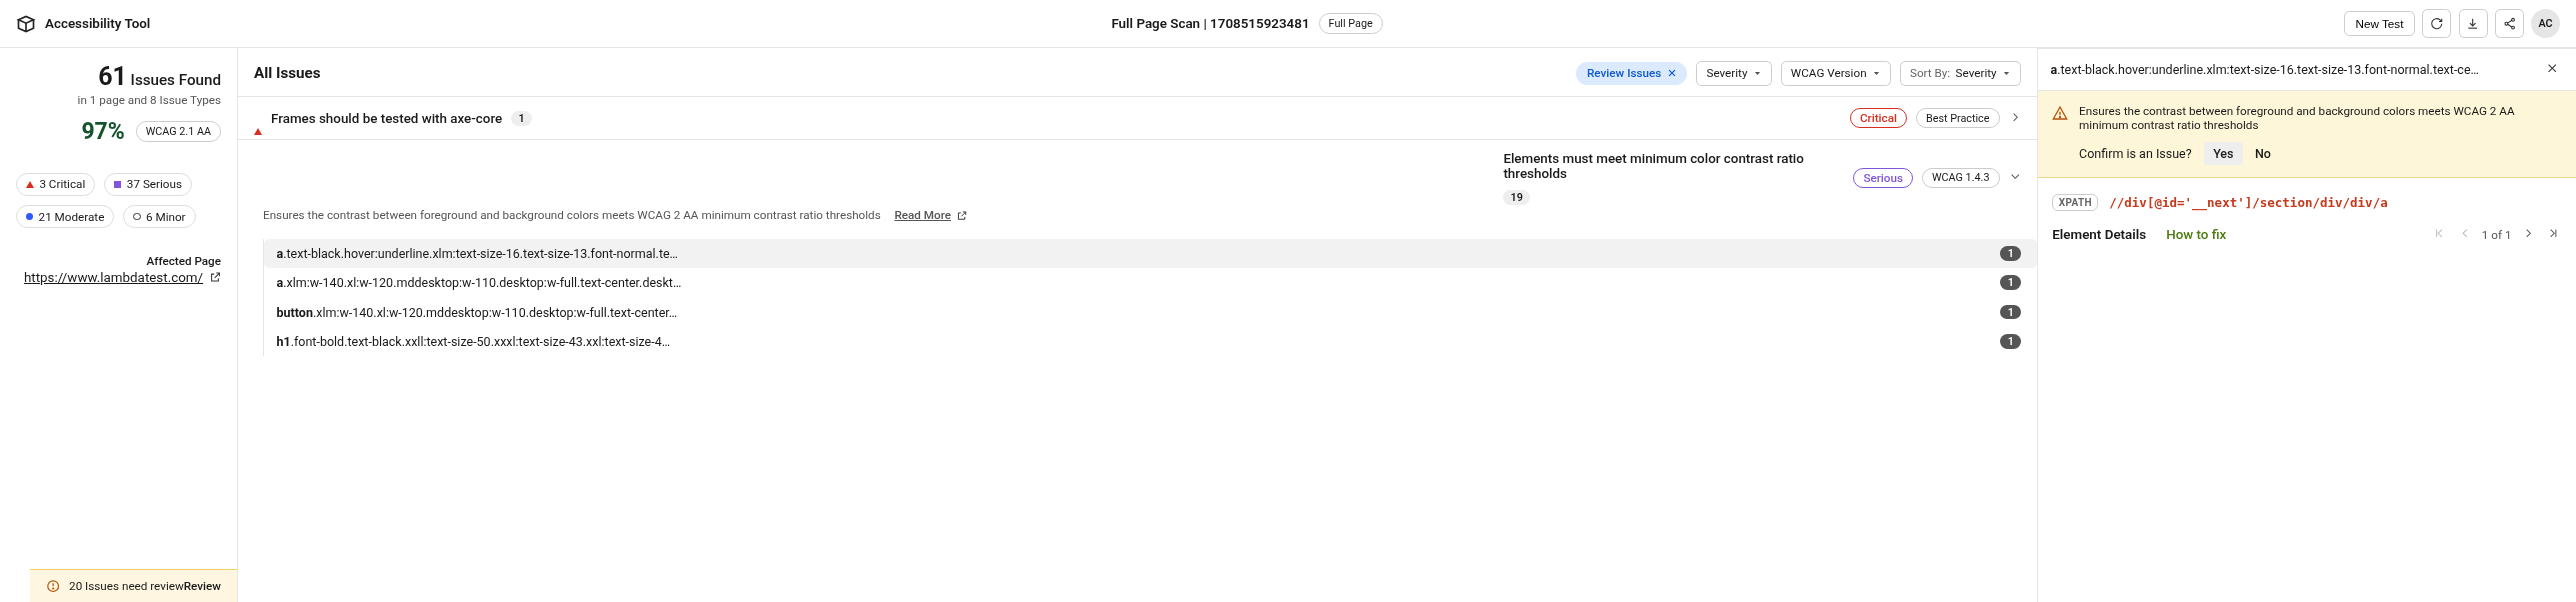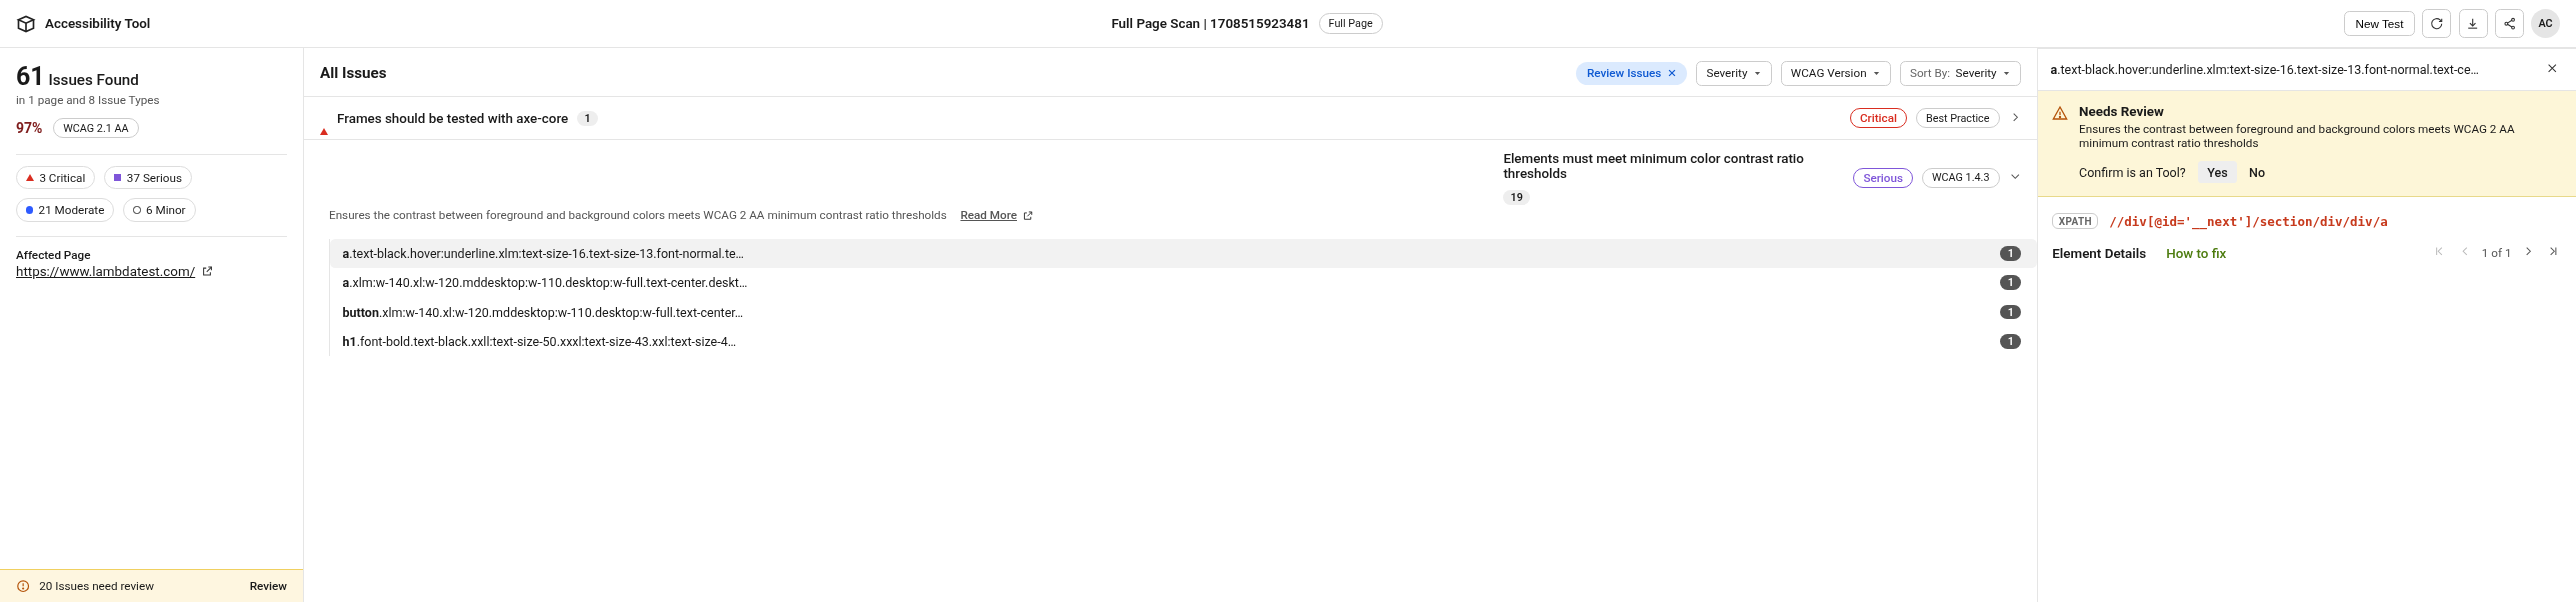--- a/index.html
+++ b/index.html
@@ -17,26 +17,26 @@
     .chip { display: inline-flex; align-items: center; padding: 2.7px 9px; border: 0.9px solid #ccc; border-radius: 10.8px; font-size: 10.8px; }
     .topbar-right { display: flex; align-items: center; gap: 7.2px; }
     .btn { display: inline-flex; align-items: center; justify-content: center; padding: 5.4px 10.8px; border: 0.9px solid #ccc; border-radius: 5.4px; background: #fff; font-size: 11.7px; font-weight: 500; cursor: pointer; }
     .btn-icon { width: 29px; height: 29px; padding: 0; }
     .avatar { width: 29px; height: 29px; border-radius: 50%; background: #e5e5e5; display: flex; align-items: center; justify-content: center; font-size: 10.8px; font-weight: 600; }
     
     
     .main { display: flex; flex: 1; overflow: hidden; }
     
     
-    .sidebar { width: 304px; border-right: 0.9px solid #e5e5e5; display: flex; flex-direction: column; padding: 14.3px 16px 0; }
+    .sidebar { width: 238px; border-right: 0.9px solid #e5e5e5; display: flex; flex-direction: column; padding: 14.3px 16px 0; align-items: flex-end; }
     .issues-count { font-size: 15.2px; font-weight: 500; margin-bottom: 1.8px; }
     .issues-count .big { font-size: 25px; font-weight: 700; }
     .issues-sub { font-size: 11.7px; color: #555; margin-bottom: 10.8px; }
     .compliance-row { display: flex; align-items: center; gap: 10.8px; margin-bottom: 12.5px; }
-    .compliance-pct { font-size: 14px; font-weight: 700; color: #7f1d1d; }
+    .compliance-pct { font-size: 23px; font-weight: 700; color: #14532d; }
     .divider { border-top: 0.9px solid #e5e5e5; margin: 3.6px 0 10.8px; }
     .severity-chips { display: flex; flex-wrap: wrap; gap: 9px; margin-bottom: 10.8px; }
     .sev-chip { display: inline-flex; align-items: center; gap: 5.4px; padding: 3.6px 9px; border: 0.9px solid #ddd; border-radius: 12.5px; font-size: 11.7px; font-weight: 400; cursor: pointer; }
     .dot { width: 7.2px; height: 7.2px; border-radius: 50%; }
     .triangle { width: 0; height: 0; border-left: 4.5px solid transparent; border-right: 4.5px solid transparent; border-bottom: 7.2px solid; }
     .square { width: 7.2px; height: 7.2px; }
     .circle-o { width: 7.2px; height: 7.2px; border: 1.3px solid #333; border-radius: 50%; }
     .c-critical { color: #d92d20; border-bottom-color: #d92d20; }
     .c-serious { background: #7f56d9; }
     .c-moderate { background: #2e5bff; }
@@ -311,24 +311,23 @@
             </svg>
         </span>
       </div>
       <div class="review-box">
         <svg width="16" height="16" viewBox="0 0 24 24" fill="none" stroke="#b45309" stroke-width="2" style="margin-top:1.8px;flex-shrink:0;">
             <path d="M12 3l10 18H2L12 3z"></path>
             <path d="M12 10v5"></path>
             <circle cx="12" cy="18" r="0.8" fill="#b45309"></circle>
           </svg>
         <div class="review-content">
-          <div class="review-title">Needs Review</div>
           <div class="review-desc">Ensures the contrast between foreground and background colors meets WCAG 2 AA minimum contrast ratio thresholds</div>
           <div class="confirm-row">
-            <span>Confirm is an Tool?</span>
+            <span>Confirm is an Issue?</span>
             <span class="yes-btn">Yes</span>
             <span class="no-btn">No</span>
           </div>
         </div>
       </div>
       <div class="xpath-row">
         <span class="xpath-label">XPATH</span>
         <span class="xpath-value">//div[@id='__next']/section/div/div/a</span>
       </div>
       <div class="detail-tabs">

